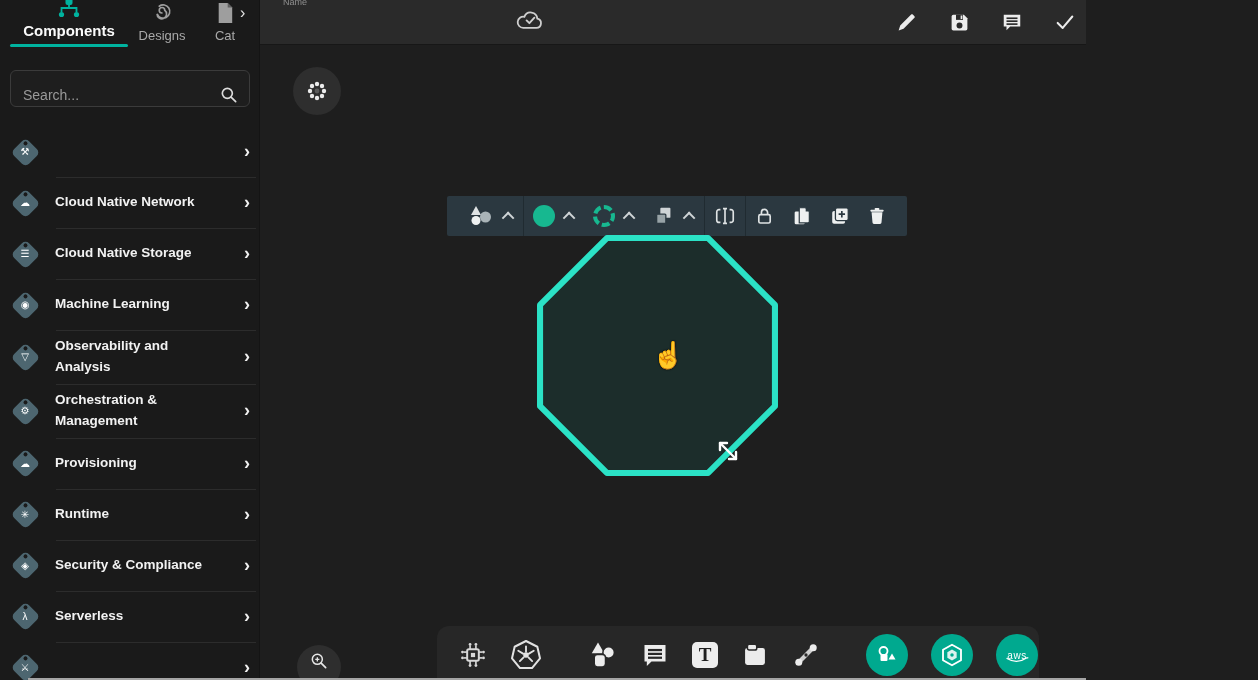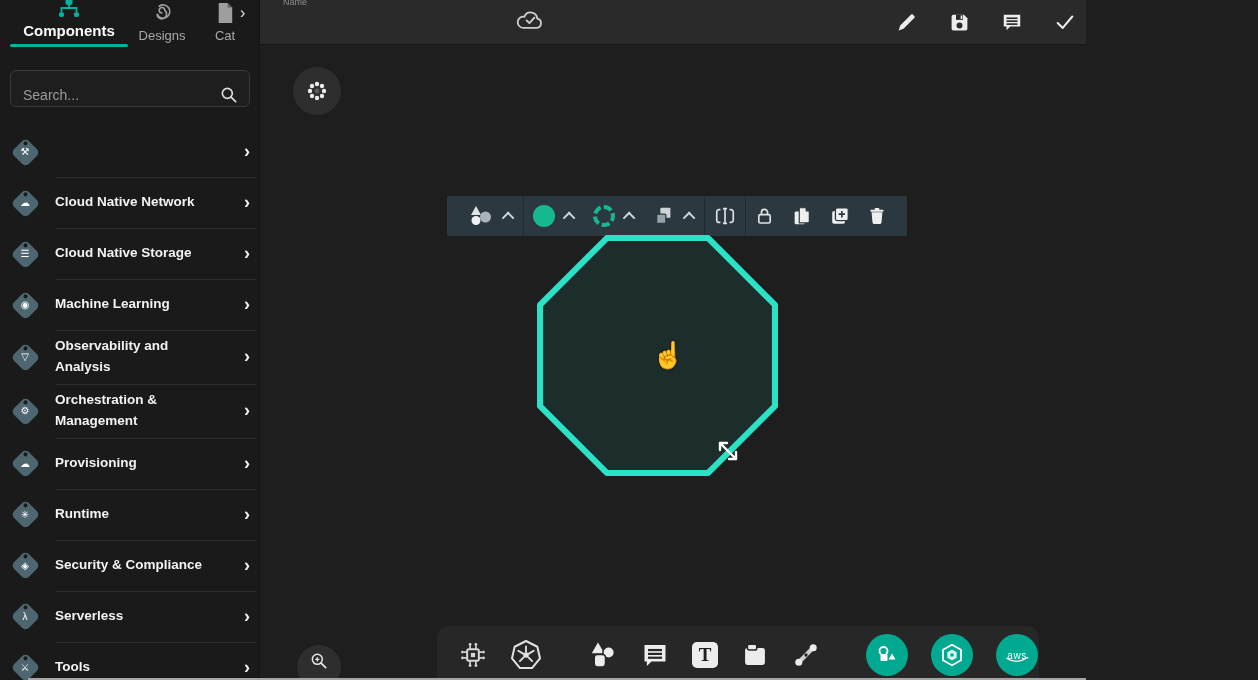--- a/index.html
+++ b/index.html
@@ -231,21 +231,20 @@
             <div class="tagglyph">λ</div>
           </div>
         <div class="cat-label">Serverless</div>
         <div class="cat-chev">›</div>
       </div>
       <div class="cat-item">
         <div class="tagwrap">
             <div class="tagshape"></div>
             <div class="tagglyph">⚔</div>
           </div>
-        <div class="cat-label">Tools</div>
         <div class="cat-chev">›</div>
       </div>
     </div>
   </div>
 
   <div class="abs rail">
     <div class="rail-icon" style="top:-3px;">
       <svg width="22" height="10" viewBox="0 0 22 10">
           <rect x="2" y="0" width="7" height="6" rx="1" fill="#ececec"></rect>
           <rect x="12" y="0" width="7" height="6" rx="1" fill="#ececec"></rect>

